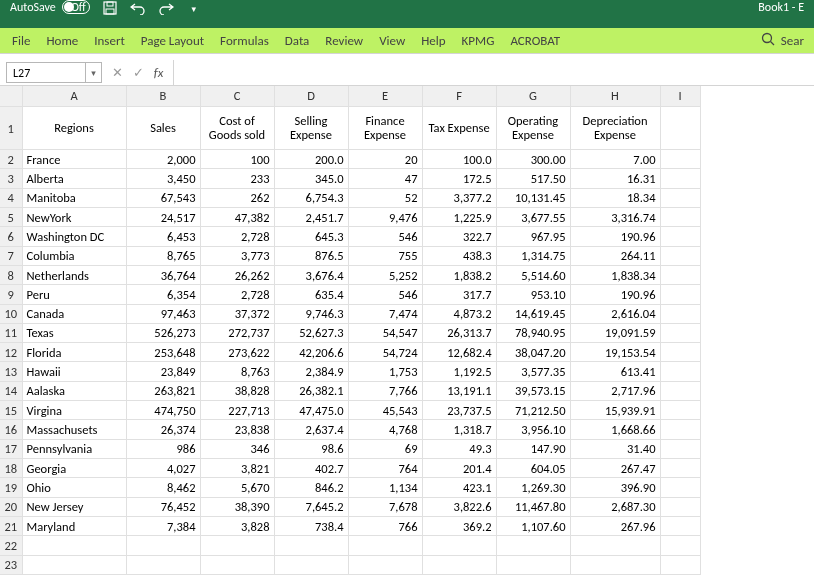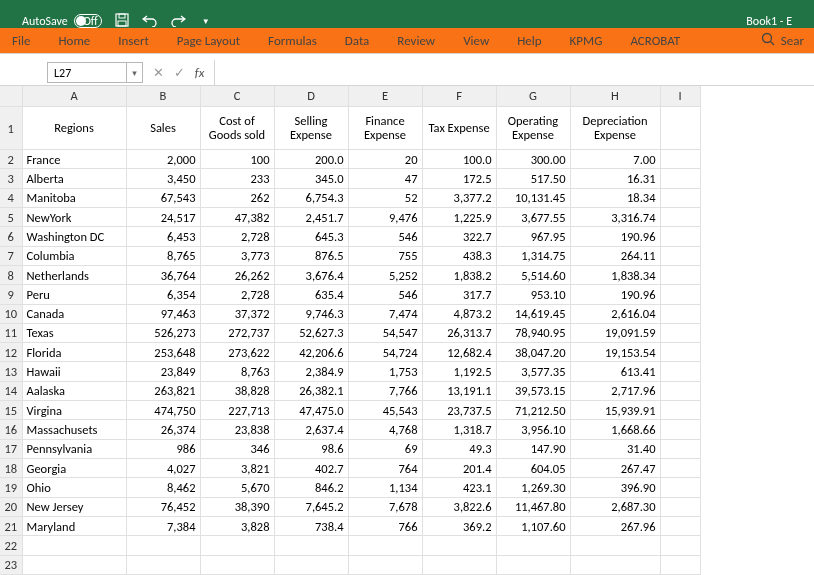--- a/index.html
+++ b/index.html
@@ -1,35 +1,35 @@
 <!DOCTYPE html>
 <html><head>
 <meta charset="utf-8">
 <style>
 * { margin: 0; padding: 0; box-sizing: border-box; font-family: "Calibri", "Segoe UI", sans-serif; }
 body { background: #fff; font-size: 13px; color: #000; overflow: hidden; width: 814px; height: 575px; }
 
 
-.titlebar { background: #217346; height: 28px; display: flex; align-items: flex-end; color: #fff; padding: 0 22px; font-size: 12px; }
+.titlebar { background: #217346; height: 28px; display: flex; align-items: flex-start; color: #fff; padding: 0 10px; font-size: 12px; }
 .autosave { display: flex; align-items: center; gap: 6px; margin-right: 12px; }
 .toggle { width: 28px; height: 14px; border: 1px solid #fff; border-radius: 8px; position: relative; display: inline-flex; align-items: center; }
 .toggle-knob { width: 10px; height: 10px; background: #fff; border-radius: 50%; position: absolute; left: 1px; }
 .toggle-text { font-size: 12px; position: absolute; right: 3px; }
 .qat { display: flex; gap: 12px; align-items: center; }
 .qat-icon { width: 16px; height: 16px; display: inline-flex; align-items: center; justify-content: center; cursor: pointer; }
 .spacer { flex: 1; }
 .booktitle { }
 
 
-.ribbon { background: #f97316; height: 26px; border-bottom: 1px solid #d4d4d4; display: flex; align-items: center; padding: 0 10px; gap: 24px; font-size: 13px; color: #444; }
+.ribbon { background: #bef264; height: 26px; border-bottom: 1px solid #d4d4d4; display: flex; align-items: center; padding: 0 10px; gap: 12px; font-size: 13px; color: #444; }
 .ribbon .tab { cursor: pointer; padding: 4px 2px; }
 .ribbon .right { margin-left: auto; display: flex; align-items: center; gap: 6px; }
 
 
-.fbar-row { height: 26px; border-bottom: 1px solid #d4d4d4; display: flex; align-items: stretch; background: #fff; margin-top: 6px; padding-left: 41px; }
+.fbar-row { height: 26px; border-bottom: 1px solid #d4d4d4; display: flex; align-items: stretch; background: #fff; margin-top: 6px; }
 .namebox { width: 80px; border: 1px solid #b7b7b7; margin: 2px 0 2px 6px; display: flex; align-items: center; padding: 0 6px; font-size: 12px; background: #fff; }
 .namebox-dd { width: 16px; border: 1px solid #b7b7b7; border-left: none; margin: 2px 0; display: flex; align-items: center; justify-content: center; font-size: 9px; color: #666; }
 .fbar-btns { display: flex; align-items: center; gap: 10px; padding: 0 10px; color: #999; }
 .fbar-input { flex: 1; border: none; border-left: 1px solid #d4d4d4; padding: 0 6px; font-size: 12px; }
 
 
 .grid { display: flex; height: calc(575px - 28px - 26px - 6px - 26px); overflow: hidden; }
 .corner { width: 22px; height: 20px; background: #f0f0f0; border-right: 1px solid #ccc; border-bottom: 1px solid #ccc; }
 .colhead { background: #f0f0f0; border-right: 1px solid #ccc; border-bottom: 1px solid #ccc; text-align: center; font-size: 12px; color: #333; height: 20px; line-height: 20px; }
 .rowhead { width: 22px; background: #f0f0f0; border-right: 1px solid #ccc; border-bottom: 1px solid #ccc; text-align: center; font-size: 12px; color: #333; }

